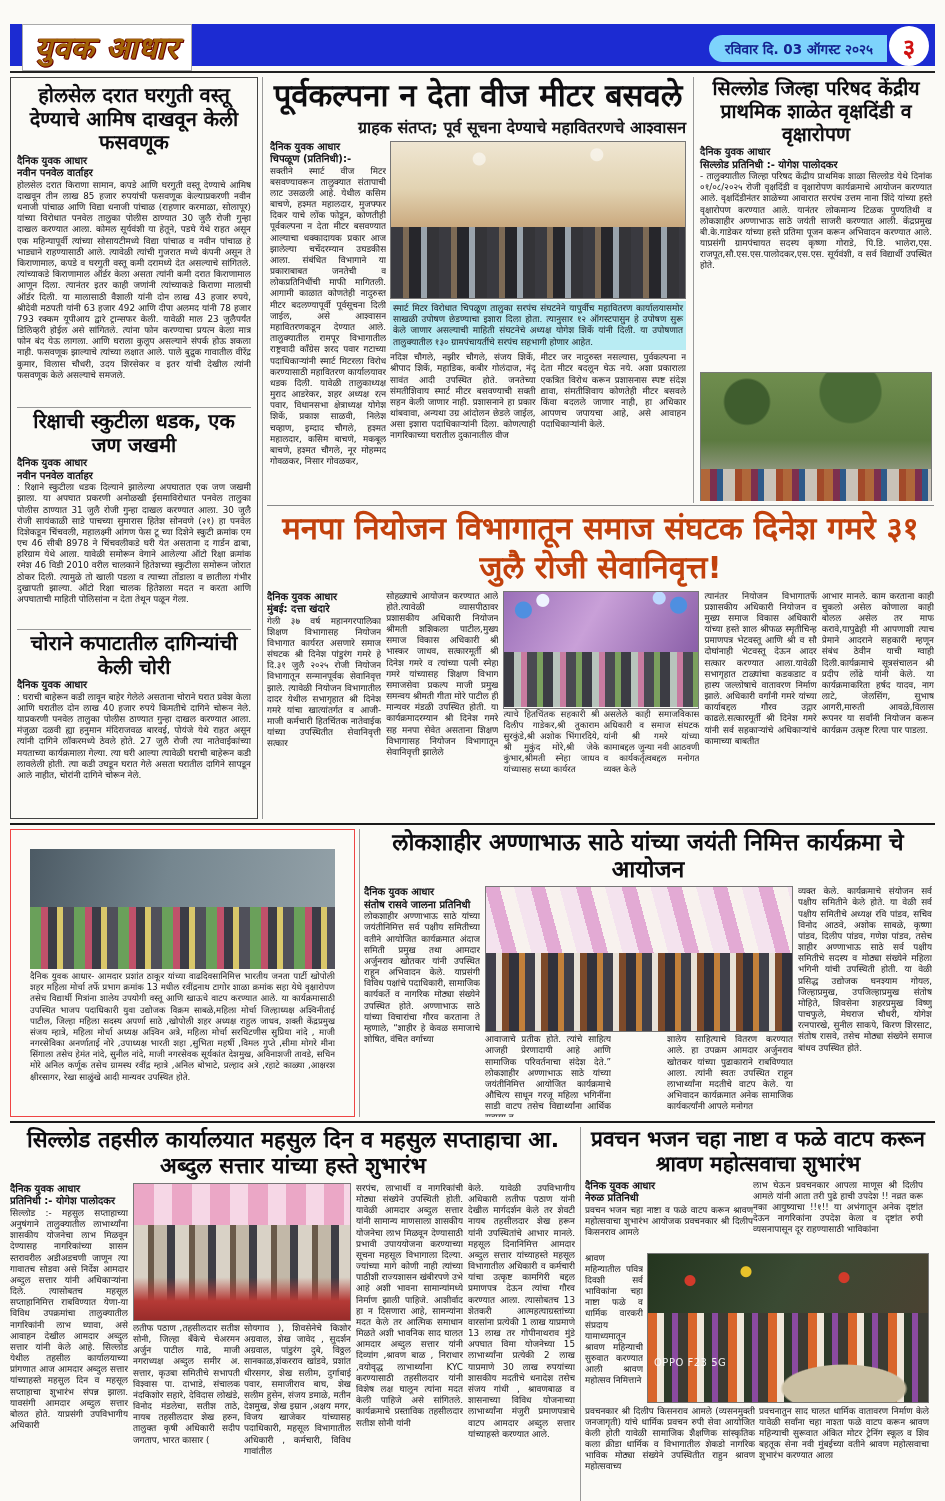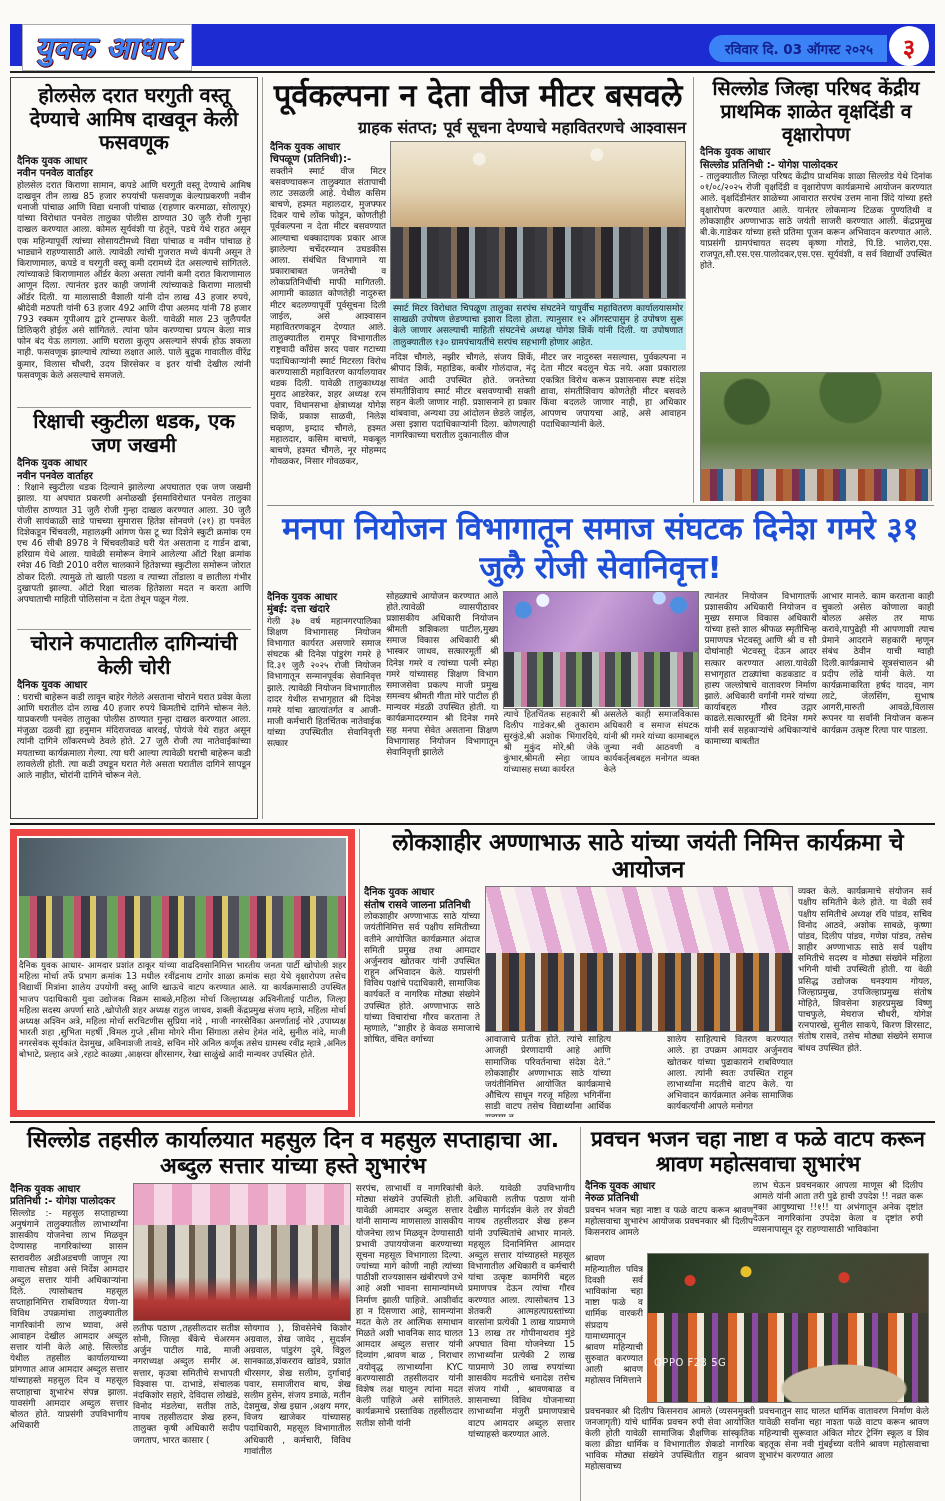--- a/index.html
+++ b/index.html
@@ -5,24 +5,24 @@
   * { margin:0; padding:0; box-sizing:border-box; }
   html,body { background:#ddd; }
   .page{
     width:945px; height:1501px; margin:0 auto; background:#fbfaf6;
     font-family:"DejaVu Sans",sans-serif; color:#17161a; overflow:hidden;
     padding:24px 10px 6px 10px; position:relative;
   }
   
   .masthead{ height:42px; background:#1c2bd2; display:flex; align-items:center; position:relative; margin-bottom:5px; }
   .logo-box{ background:#fff; border:1px solid #aaa; padding:1px 12px 3px 12px; margin-left:12px; position:relative; top:2px; }
-  .logo-text{ font-size:30px; font-weight:bold; font-style:italic; color:#3b82f6; letter-spacing:1px;
+  .logo-text{ font-size:30px; font-weight:bold; font-style:italic; color:#a16207; letter-spacing:1px;
     text-shadow:1px 1px 0 #6b0000, -1px 0 0 #6b0000, 0 1px 0 #6b0000; white-space:nowrap; }
   .mast-right{ position:absolute; right:6px; top:4px; display:flex; align-items:center; gap:2px; }
-  .date-pill{ background:#3b82f6; border-radius:14px 0 0 14px; padding:4px 14px 4px 16px; }
+  .date-pill{ background:#7dd3fc; border-radius:14px 0 0 14px; padding:4px 14px 4px 16px; }
   .date-text{ color:#13208f; font-weight:bold; font-size:13.5px; white-space:nowrap; }
   .page-circle{ width:40px; height:40px; background:#fff; border-radius:50%; display:flex; align-items:center; justify-content:center; position:relative; top:-2px; }
   .page-num{ color:#d01212; font-weight:bold; font-size:24px; }
   .top-rule{ border-top:2px solid #222; margin-bottom:4px; }
   
   .hl{ font-weight:bold; text-align:center; line-height:1.18; color:#0e0d10; }
   .byline{ font-weight:bold; font-size:10px; line-height:1.25; }
   .bt{ font-size:8.8px; line-height:1.27; text-align:justify; overflow:hidden; }
   .row{ display:flex; }
   .vr{ border-left:1px solid #9a9a9a; margin:0 4px; }
@@ -52,21 +52,21 @@
   .left-col article:last-child{ border-bottom:none; }
   .hl-sm{ font-size:20px; }
   .main-col{ width:667px; }
   .meter-art{ width:424px; height:424px; padding:0 3px; }
   .hl-meter{ font-size:31px; }
   .sub-meter{ font-size:16px; font-weight:bold; text-align:right; margin:2px 0 3px 0; }
   .school-art{ width:237px; padding:0 2px; height:424px; }
   .hl-school{ font-size:19.5px; }
   .cap-cyan{ background:#b9ecf3; font-size:8.8px; line-height:1.3; text-align:justify; padding:2px 3px; margin:2px 0; }
   .manpa{ border-top:1px solid #888; margin-top:2px; padding-top:3px; height:312px; }
-  .hl-red{ color:#1d4ed8; font-size:31px; line-height:1.25; }
+  .hl-red{ color:#c2410c; font-size:31px; line-height:1.25; }
   .jayanti-sec{ height:288px; }
   .hl-jayanti{ font-size:23px; }
   .cap-plain{ font-size:8.6px; line-height:1.3; text-align:justify; }
   .bottom-sec{ height:398px; }
   .hl-revenue{ font-size:22px; }
   .hl-shravan{ font-size:21px; }
   .colw{ overflow:hidden; }
 </style>
 </head>
 <body>
@@ -151,41 +151,41 @@
 
       <article class="manpa">
         <h1 class="hl hl-red">मनपा नियोजन विभागातून समाज संघटक दिनेश गमरे ३१ जुलै रोजी सेवानिवृत्त!</h1>
         <div class="row" style="margin-top:4px;">
           <div class="colw" style="width:122px;">
             <div class="byline">दैनिक युवक आधार</div>
             <div class="byline">मुंबई: दत्ता खंदारे</div>
             <p class="bt" style="height:198px;">गेली ३७ वर्ष महानगरपालिका शिक्षण विभागासह नियोजन विभागात कार्यरत असणारे समाज संघटक श्री दिनेश पांडुरंग गमरे हे दि.३१ जुलै २०२५ रोजी नियोजन विभागातून सन्मानपूर्वक सेवानिवृत्त झाले. त्यावेळी नियोजन विभागातील दादर येथील सभागृहात श्री दिनेश गमरे यांचा खात्यांतर्गत व आजी-माजी कर्मचारी हितचिंतक नातेवाईक यांच्या उपस्थितीत सेवानिवृत्ती सत्कार</p>
           </div>
           <p class="bt" style="width:120px; height:222px; margin-left:5px;">सोहळ्याचे आयोजन करण्यात आले होते.त्यावेळी व्यासपीठावर प्रशासकीय अधिकारी नियोजन श्रीमती शशिकला पाटील,मुख्य समाज विकास अधिकारी श्री भास्कर जाधव, सत्कारमूर्ती श्री दिनेश गमरे व त्यांच्या पत्नी स्नेहा गमरे यांच्यासह शिक्षण विभाग समाजसेवा प्रकल्प माजी प्रमुख समन्वय श्रीमती गीता मोरे पाटील ही मान्यवर मंडळी उपस्थित होती. या कार्यक्रमादरम्यान श्री दिनेश गमरे सह मनपा सेवेत असताना शिक्षण विभागासह नियोजन विभागातून सेवानिवृत्ती झालेले</p>
-          <div style="width:196px; margin-left:5px;font-family:Liberation Serif, serif;">
+          <div style="width:196px; margin-left:5px;">
             <div class="photo ph-felicitation" style="height:118px;">
               <div class="a"></div>
               <div class="b"></div>
             </div>
             <div class="row">
               <p class="cap-plain" style="width:96px; height:100px; overflow:hidden;">त्याचे हितचिंतक सहकारी श्री दिलीप गाडेकर,श्री तुकाराम सुरकुंडे,श्री अशोक भिंगारदिये, श्री मुकुंद मोरे,श्री जेके कुंभार,श्रीमती स्नेहा जाधव यांच्यासह सध्या कार्यरत</p>
               <p class="cap-plain" style="width:96px; height:100px; overflow:hidden; margin-left:4px;">असलेले काही समाजविकास अधिकारी व समाज संघटक यांनी श्री गमरे यांच्या कामाबद्दल जुन्या नवी आठवणी व कार्यकर्तृत्वबद्दल मनोगत व्यक्त केले</p>
             </div>
           </div>
           <p class="bt" style="width:120px; height:222px; margin-left:5px;">त्यानंतर नियोजन विभागातर्फे प्रशासकीय अधिकारी नियोजन व मुख्य समाज विकास अधिकारी यांच्या हस्ते शाल श्रीफळ स्मृतीचिन्ह प्रमाणपत्र भेटवस्तू आणि श्री व सौ दोघांनाही भेटवस्तू देऊन आदर सत्कार करण्यात आला.यावेळी सभागृहात टाळ्यांचा कडकडाट व हास्य जल्लोषाचे वातावरण निर्माण झाले. अधिकारी वर्गांनी गमरे यांच्या कार्याबद्दल गौरव उद्गार काढले.सत्कारमूर्ती श्री दिनेश गमरे यांनी सर्व सहकाऱ्यांचे अधिकाऱ्यांचे कामाच्या बाबतीत</p>
           <p class="bt" style="width:120px; height:222px; margin-left:5px;">आभार मानले. काम करताना काही चुकलो असेल कोणाला काही बोलल असेल तर माफ करावे,यापुढेही मी आपणाशी त्याच प्रेमाने आदराने सहकारी म्हणून संबंध ठेवीन याची ग्वाही दिली.कार्यक्रमाचे सूत्रसंचालन श्री प्रदीप लोंढे यांनी केले. या कार्यक्रमाकरिता हर्षद यादव, नाग लाटे, जेलसिंग, सुभाष आगरी,मारुती आवळे,विलास रूपनर या सर्वांनी नियोजन करून कार्यक्रम उत्कृष्ट रित्या पार पाडला.</p>
         </div>
       </article>
     </div>
   </div>
 
   <div class="hr2"></div>
 
   <section class="row jayanti-sec">
-    <div style="width:345px; border:7px solid #ef4444; padding:2px;">
+    <div style="width:345px; border:1px solid #ef4444; padding:19px;">
       <div class="photo ph-classroom" style="height:120px; border:none;">
         <div class="a"></div>
         <div class="b"></div>
       </div>
       <p class="cap-plain" style="height:156px; overflow:hidden; margin-top:2px;">दैनिक युवक आधार-  आमदार प्रशांत ठाकूर यांच्या वाढदिवसानिमित्त भारतीय जनता पार्टी खोपोली शहर महिला मोर्चा तर्फे प्रभाग क्रमांक 13 मधील रवींद्रनाथ टागोर शाळा क्रमांक सहा येथे वृक्षारोपण तसेच विद्यार्थी मित्रांना शालेय उपयोगी वस्तू आणि खाऊचे वाटप करण्यात आले. या कार्यक्रमासाठी उपस्थित भाजप पदाधिकारी युवा उद्योजक विक्रम साबळे,महिला मोर्चा जिल्हाध्यक्ष अश्विनीताई पाटील, जिल्हा महिला सदस्य अपर्णा साठे ,खोपोली शहर अध्यक्ष राहुल जाधव, शक्ती केंद्रप्रमुख संजय म्हात्रे, महिला मोर्चा अध्यक्ष अश्विन अत्रे, महिला मोर्चा सरचिटणीस सुप्रिया नांदे , माजी नगरसेविका अनर्णाताई नोरे ,उपाध्यक्ष भारती शहा ,सुभिता महर्षी ,विमल गुप्ते ,सीमा मोगरे मीना सिंगाला तसेच हेमंत नांदे, सुनील नांदे, माजी नगरसेवक सूर्यकांत देशमुख, अविनाशजी तावडे, सचिन मोरे अनिल कर्णूक तसेच ग्रामस्थ रवींद्र म्हात्रे ,अनिल बोभाटे, प्रल्हाद अत्रे ,रहाटे काळ्या ,आक्षरश क्षीरसागर, रेखा साळुंखे  आदी मान्यवर उपस्थित होते.</p>
     </div>
     <div class="vr"></div>
     <article style="width:568px;">
       <h1 class="hl hl-jayanti">लोकशाहीर अण्णाभाऊ साठे यांच्या जयंती निमित्त कार्यक्रमा चे आयोजन</h1>
       <div class="row" style="margin-top:3px;">

